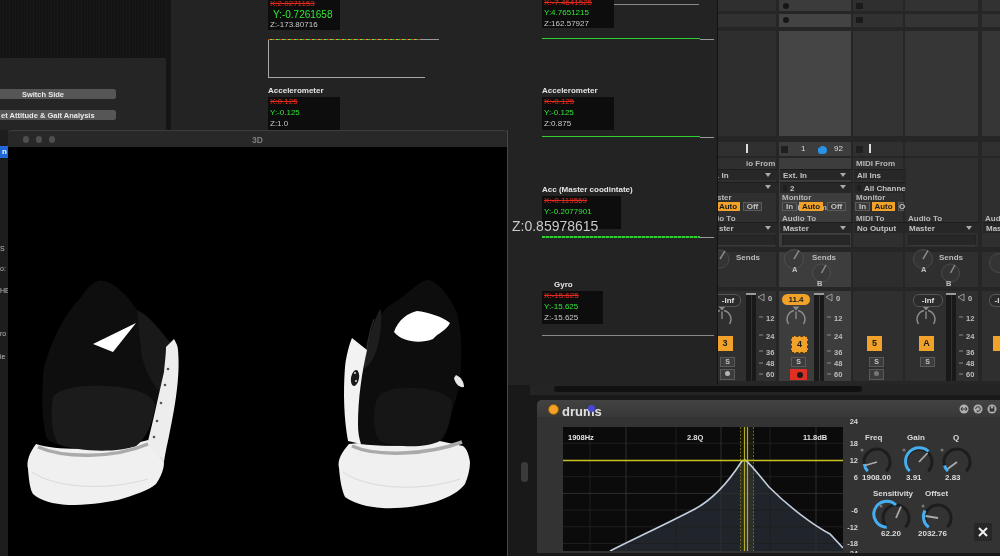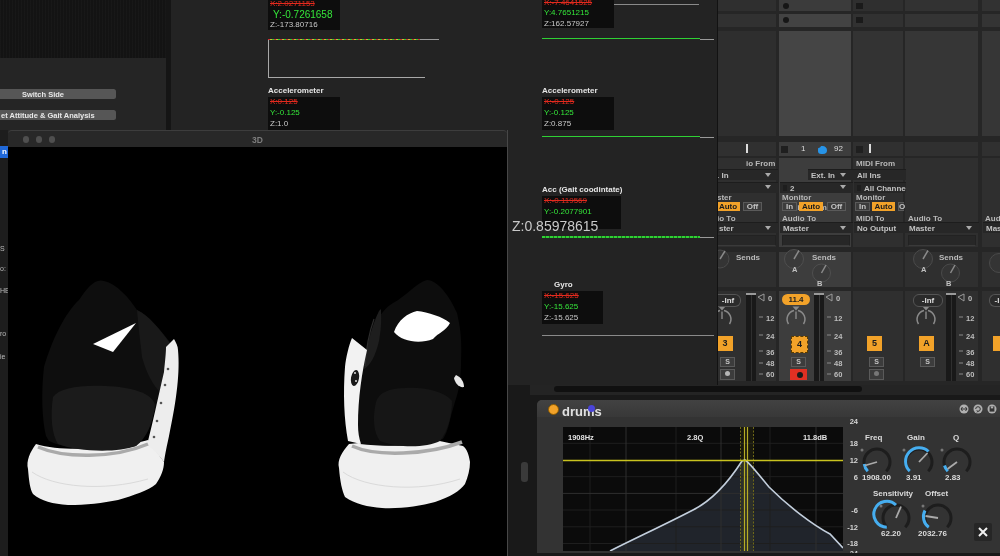--- a/index.html
+++ b/index.html
@@ -86,21 +86,21 @@
 <div class="arr" style="left:765px;top:185px;"></div>
 <div class="t lbl" style="left:717px;top:193px;">ster</div>
 <div class="obtn" style="left:716px;top:202px;width:24px;height:9px;line-height:9px;">Auto</div>
 <div class="gbtn" style="left:743px;top:202px;width:17px;height:7px;line-height:7px;">Off</div>
 <div class="t lbl" style="left:717px;top:213.5px;">io To</div>
 <div class="dd" style="left:700px;top:222px;width:75px;height:10px;"><span style="padding-left:16px;margin-top:16px;">ster</span></div>
 <div class="arr" style="left:765px;top:225.5px;"></div>
 <div class="sunk" style="left:717px;top:235px;width:57px;height:9px;"></div>
 
 <div class="t lbl" style="left:782px;top:159px;margin-top:44px;">Audio From</div>
-<div class="dd" style="left:780px;top:169px;width:70px;height:10px;margin-left:28px;">Ext. In</div>
+<div class="dd" style="left:780px;top:169px;width:70px;height:10px;">Ext. In</div>
 <div class="arr" style="left:840px;top:172.5px;"></div>
 <div class="dd" style="left:780px;top:181.5px;width:70px;height:10px;"><span style="display:inline-block;width:4px;height:6px;background:#1e1e1e;margin-right:3px;"></span>2</div>
 <div class="arr" style="left:840px;top:185px;"></div>
 <div class="t lbl" style="left:782px;top:193px;">Monitor</div>
 <div class="gbtn" style="left:782px;top:202px;width:13px;height:7px;line-height:7px;">In</div>
 <div class="obtn" style="left:799px;top:202px;width:24px;height:9px;line-height:9px;">Auto</div>
 <div class="gbtn" style="left:827px;top:202px;width:17px;height:7px;line-height:7px;">Off</div>
 <div class="t lbl" style="left:782px;top:213.5px;">Audio To</div>
 <div class="dd" style="left:780px;top:222px;width:70px;height:10px;">Master</div>
 <div class="arr" style="left:840px;top:225.5px;"></div>
@@ -410,21 +410,21 @@
 <div class="a" style="left:700px;top:38.5px;width:14px;height:1px;background:#999;"></div>
 
 <div class="t" style="left:542px;top:86px;font-size:8px;font-weight:bold;color:#e6e6e6;">Accelerometer</div>
 <div class="a" style="left:542px;top:97px;width:72px;height:33px;background:#0d0d0d;"></div>
 <div class="t red" style="left:544px;top:97px;font-size:8px;text-align:center;">X:-0.125</div>
 <div class="t grn" style="left:544px;top:108px;font-size:8px;">Y:-0.125</div>
 <div class="t wht" style="left:544px;top:119px;font-size:8px;">Z:0.875</div>
 <div class="a" style="left:542px;top:135.5px;width:158px;height:1.5px;background:#2fd034;"></div>
 <div class="a" style="left:700px;top:136.5px;width:14px;height:1px;background:#999;"></div>
 
-<div class="t" style="left:542px;top:184.5px;font-size:8px;font-weight:bold;color:#e6e6e6;">Acc (Gait coodintate)</div>
+<div class="t" style="left:542px;top:184.5px;font-size:8px;font-weight:bold;color:#e6e6e6;">Acc (Master coodintate)</div>
 <div class="a" style="left:542px;top:196px;width:79px;height:33px;background:#0d0d0d;"></div>
 <div class="t red" style="left:544px;top:196px;font-size:8px;">X:-0.119569</div>
 <div class="t grn" style="left:544px;top:207px;font-size:8px;">Y:-0.2077901</div>
 <div class="t wht" style="left:512px;top:218px;font-size:14px;">Z:0.85978615</div>
 <div class="a" style="left:542px;top:236px;width:158px;height:2px;background:repeating-linear-gradient(90deg,#2fd034 0 3px,#1a7a1d 3px 4px);height:1.5px;"></div>
 <div class="a" style="left:700px;top:237px;width:14px;height:1px;background:#999;"></div>
 
 <div class="t" style="left:542px;top:279.5px;font-size:8px;font-weight:bold;color:#e6e6e6;margin-left:12px;">Gyro</div>
 <div class="a" style="left:542px;top:291px;width:61px;height:33px;background:#0d0d0d;"></div>
 <div class="t red" style="left:544px;top:291px;font-size:8px;">X:-15.625</div>

